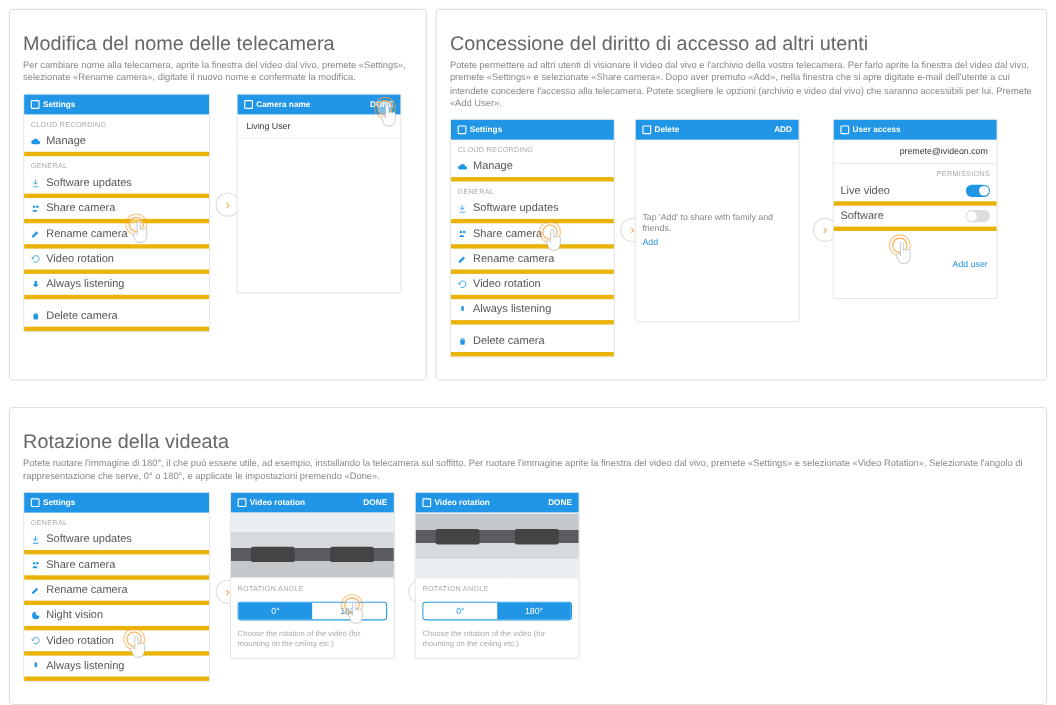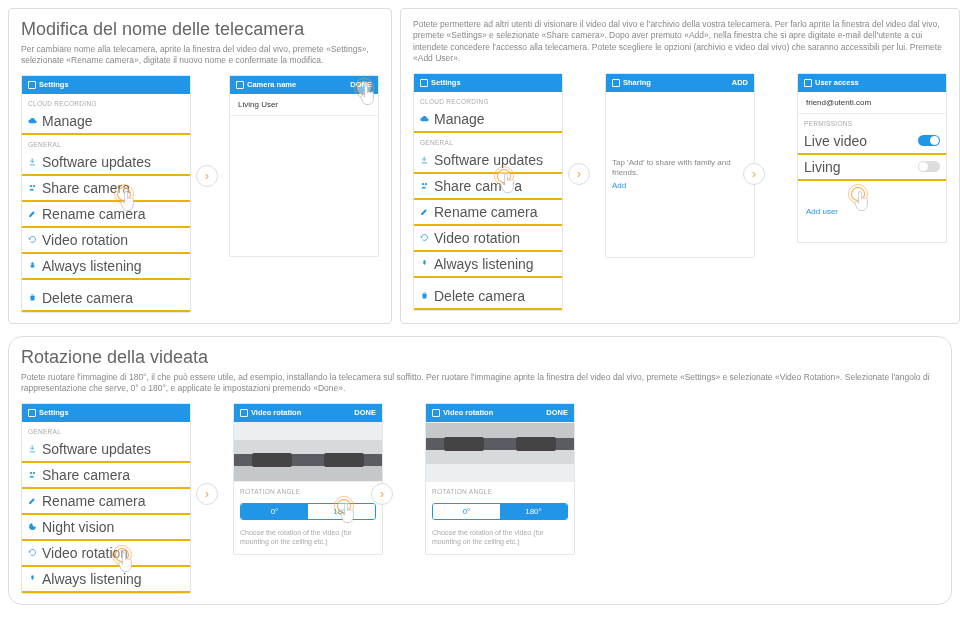--- a/index.html
+++ b/index.html
@@ -8,39 +8,39 @@
     background: #fff;
     width: 960px;
     font-size: 10px;
     color: #555;
   }
   .page { padding: 8px; }
   .row { display: flex; gap: 8px; }
   .card {
     border: 1px solid #ddd;
     border-radius: 4px;
-    padding: 10px 12px;
+    padding: 20px 12px;
     position: relative;
   }
   .card-a { flex: 0 0 380px; }
   .card-b { flex: 1; }
-  .card-c { margin-top: 12px; border-radius: 14px; }
+  .card-c { margin-top: 24px; }
   h2 {
     font-size: 18px;
     font-weight: 300;
     color: #666;
     margin-bottom: 4px;
   }
   .desc {
     font-size: 8.5px;
     line-height: 1.35;
     color: #888;
     margin-bottom: 8px;
   }
-  .phones { display: flex; gap: 24px; align-items: flex-start; position: relative; }
+  .phones { display: flex; gap: 0; align-items: flex-start; position: relative; }
   .phone {
     background: #fff;
     border: 1px solid #e6e6e6;
     border-radius: 2px;
     position: relative;
     flex-shrink: 0;
   }
   .phone.w170 { width: 170px; }
   .phone.w150 { width: 150px; }
   .bar {
@@ -60,23 +60,23 @@
     display: inline-block; border-radius: 1px;
   }
   .sect-label {
     font-size: 6.5px;
     color: #aaa;
     padding: 6px 6px 2px;
     letter-spacing: 0.3px;
   }
   .item {
     display: flex; align-items: center; gap: 5px;
-    font-size: 14px; color: #555;
+    font-size: 10px; color: #555;
     padding: 4px 6px;
-    border-bottom: 2px solid #eab308;
+    border-bottom: 4px solid #eab308;
   }
   .item:last-child { border-bottom: none; }
   .item .ic {
     width: 9px; height: 9px;
     display: inline-flex; align-items: center; justify-content: center;
     color: #2196e6;
   }
   .item .ic svg { width: 9px; height: 9px; }
   .spacer { height: 6px; }
   .input-line {
@@ -244,21 +244,21 @@
           <div class="finger" style="top:108px; left:92px;">
             <div class="ring"></div>
               <div class="ring2"></div>
             <div class="hand"><svg viewBox="0 0 24 30" fill="#fff" stroke="#bbb" stroke-width="1">
                   <path d="M8 2c1 0 2 1 2 2v8l1-1c1-1 3 0 3 1l1-1c1-1 3 0 3 2v6c0 5-3 9-7 9H9c-3 0-5-2-6-5l-2-5c0-2 2-3 3-2l2 2V4c0-1 1-2 2-2z"></path>
                 </svg></div>
           </div>
         </div>
         <div class="chev" style="top:90px; left:175px;">›</div>
 
-        <div class="phone w150" style="margin-left:14px;">
+        <div class="phone w150" style="margin-left:24px;">
           <div class="bar">
             <div class="left">
                 <span class="tiny-icon"></span>
                 <span>Camera name</span>
               </div>
             <div class="right">
                 <span>DONE</span>
               </div>
           </div>
           <div class="input-line">Living User</div>
@@ -268,20 +268,21 @@
               <div class="ring2"></div>
             <div class="hand"><svg viewBox="0 0 24 30" fill="#fff" stroke="#bbb" stroke-width="1">
                   <path d="M8 2c1 0 2 1 2 2v8l1-1c1-1 3 0 3 1l1-1c1-1 3 0 3 2v6c0 5-3 9-7 9H9c-3 0-5-2-6-5l-2-5c0-2 2-3 3-2l2 2V4c0-1 1-2 2-2z"></path>
                 </svg></div>
           </div>
         </div>
       </div>
     </div>
 
     <div class="card card-b">
+      <h2>Concessione del diritto di accesso ad altri utenti</h2>
       <p class="desc">Potete permettere ad altri utenti di visionare il video dal vivo e l'archivio della vostra telecamera. Per farlo aprite la finestra del video dal vivo, premete «Settings» e selezionate «Share camera». Dopo aver premuto «Add», nella finestra che si apre digitate e-mail dell'utente a cui intendete concedere l'accesso alla telecamera. Potete scegliere le opzioni (archivio e video dal vivo) che saranno accessibili per lui. Premete «Add User».</p>
       <div class="phones">
 
         <div class="phone w150">
           <div class="bar">
               <div class="left">
                 <span class="tiny-icon"></span>
                 <span>Settings</span>
               </div>
             </div>
@@ -353,50 +354,50 @@
                   <path d="M8 2c1 0 2 1 2 2v8l1-1c1-1 3 0 3 1l1-1c1-1 3 0 3 2v6c0 5-3 9-7 9H9c-3 0-5-2-6-5l-2-5c0-2 2-3 3-2l2 2V4c0-1 1-2 2-2z"></path>
                 </svg></div>
           </div>
         </div>
         <div class="chev" style="top:90px; left:155px;">›</div>
 
         <div class="phone w150" style="margin-left:18px;">
           <div class="bar">
               <div class="left">
                 <span class="tiny-icon"></span>
-                <span>Sharing</span>
+                <span>Delete</span>
               </div>
               <div class="right">
                 <span>ADD</span>
               </div>
             </div>
           <div style="height:60px;"></div>
           <div class="center-note">
             <span>Tap 'Add' to share with family and friends.</span>
             <span class="addlink">Add</span>
           </div>
           <div style="height:60px;"></div>
         </div>
         <div class="chev" style="top:90px; left:330px;">›</div>
 
-        <div class="phone w150" style="margin-left:18px;">
+        <div class="phone w150" style="margin-left:30px;text-align:right;">
           <div class="bar">
               <div class="left">
                 <span class="tiny-icon"></span>
                 <span>User access</span>
               </div>
             </div>
-          <div class="input-line email">friend@utenti.com</div>
+          <div class="input-line email">premete@ivideon.com</div>
           <div class="sect-label">PERMISSIONS</div>
           <div class="item">
               <span>Live video</span>
               <span class="toggle"></span>
             </div>
           <div class="item">
-              <span>Living</span>
+              <span>Software</span>
               <span class="toggle off"></span>
             </div>
           <div style="height:20px;"></div>
           <div class="add-user">Add user</div>
           <div style="height:20px;"></div>
           <div class="finger" style="bottom:28px; left:50px;">
             <div class="ring"></div>
               <div class="ring2"></div>
             <div class="hand"><svg viewBox="0 0 24 30" fill="#fff" stroke="#bbb" stroke-width="1">
                   <path d="M8 2c1 0 2 1 2 2v8l1-1c1-1 3 0 3 1l1-1c1-1 3 0 3 2v6c0 5-3 9-7 9H9c-3 0-5-2-6-5l-2-5c0-2 2-3 3-2l2 2V4c0-1 1-2 2-2z"></path>

